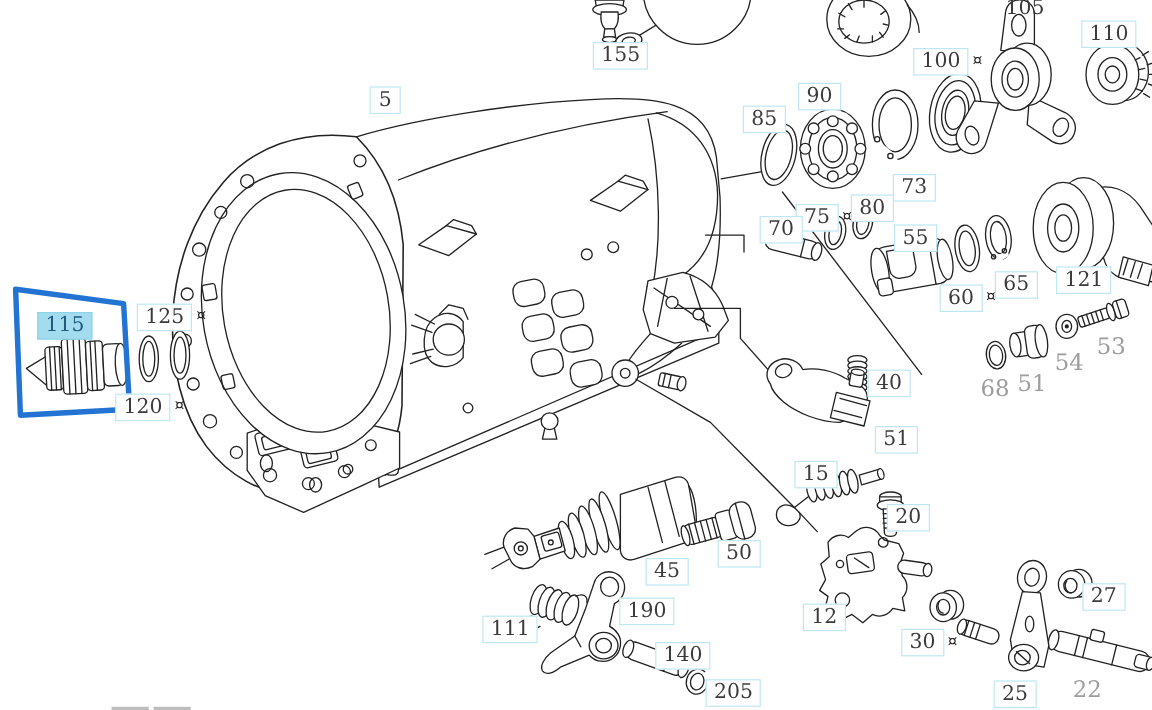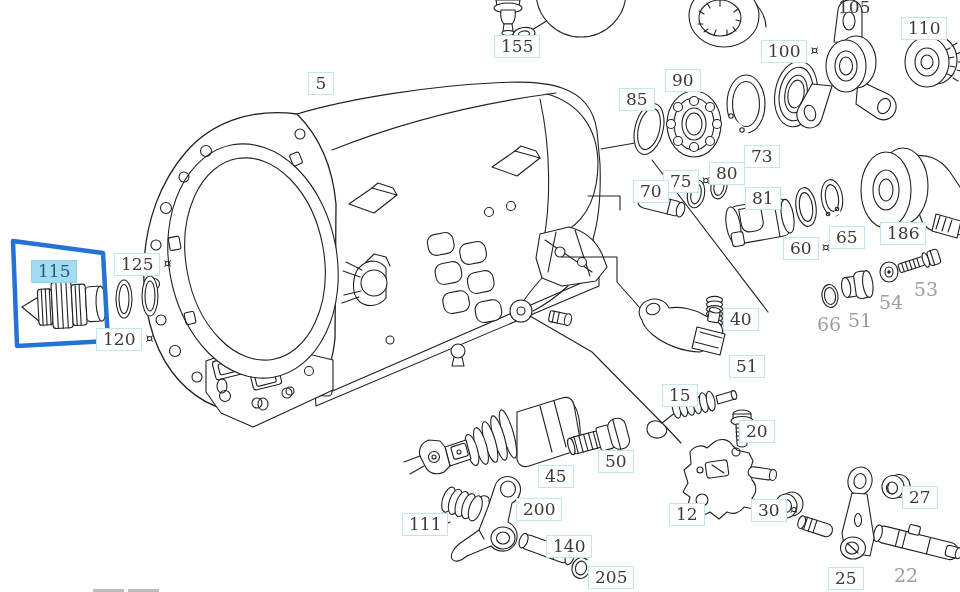--- a/index.html
+++ b/index.html
@@ -444,40 +444,40 @@
 <div class="lbl" style="left:494px;top:24px"><span class="box">155</span></div>
 <div class="lbl" style="left:619px;top:77px"><span class="box">85</span></div>
 <div class="lbl" style="left:665px;top:58px"><span class="box">90</span></div>
 <div class="lbl" style="left:761px;top:29px"><span class="box">100</span><span class="sym">¤</span></div>
 <div class="lbl" style="left:901px;top:6px"><span class="box">110</span></div>
 <div class="lbl cut" style="left:838px;top:-14px"><span>105</span></div>
 <div class="lbl" style="left:744px;top:134px"><span class="box">73</span></div>
 <div class="lbl" style="left:709px;top:151px"><span class="box">80</span></div>
 <div class="lbl" style="left:663px;top:159px"><span class="box">75</span><span class="sym">¤</span></div>
 <div class="lbl" style="left:633px;top:169px"><span class="box">70</span></div>
-<div class="lbl" style="left:745px;top:176px"><span class="box">81</span></div>
+<div class="lbl" style="left:745px;top:176px"><span class="box">55</span></div>
 <div class="lbl" style="left:783px;top:226px"><span class="box">60</span><span class="sym">¤</span></div>
 <div class="lbl" style="left:829px;top:215px"><span class="box">65</span></div>
-<div class="lbl" style="left:880px;top:211px"><span class="box">186</span></div>
+<div class="lbl" style="left:880px;top:211px"><span class="box">121</span></div>
 <div class="lbl gray" style="left:914px;top:267px"><span>53</span></div>
 <div class="lbl gray" style="left:879px;top:280px"><span>54</span></div>
 <div class="lbl gray" style="left:848px;top:298px"><span>51</span></div>
-<div class="lbl gray" style="left:817px;top:302px"><span>66</span></div>
+<div class="lbl gray" style="left:817px;top:302px"><span>68</span></div>
 <div class="lbl" style="left:723px;top:297px"><span class="box">40</span></div>
 <div class="lbl" style="left:729px;top:344px"><span class="box">51</span></div>
 <div class="lbl" style="left:662px;top:373px"><span class="box">15</span></div>
 <div class="lbl" style="left:739px;top:409px"><span class="box">20</span></div>
 <div class="lbl" style="left:538px;top:454px"><span class="box">45</span></div>
 <div class="lbl" style="left:598px;top:439px"><span class="box">50</span></div>
-<div class="lbl" style="left:516px;top:487px"><span class="box">200</span></div>
+<div class="lbl" style="left:516px;top:487px"><span class="box">190</span></div>
 <div class="lbl" style="left:402px;top:502px"><span class="box">111</span></div>
 <div class="lbl" style="left:546px;top:524px"><span class="box">140</span></div>
 <div class="lbl" style="left:588px;top:555px"><span class="box">205</span></div>
 <div class="lbl" style="left:669px;top:492px"><span class="box">12</span></div>
-<div class="lbl" style="left:751px;top:488px"><span class="box">30</span><span class="sym">¤</span></div>
+<div class="lbl" style="left:751px;top:513px"><span class="box">30</span><span class="sym">¤</span></div>
 <div class="lbl" style="left:828px;top:556px"><span class="box">25</span></div>
 <div class="lbl" style="left:902px;top:475px"><span class="box">27</span></div>
 <div class="lbl gray" style="left:894px;top:553px"><span>22</span></div>
 <div class="lbl sel" style="left:31px;top:249px"><span class="box">115</span></div>
 <div class="lbl" style="left:114px;top:242px"><span class="box">125</span><span class="sym">¤</span></div>
 <div class="lbl" style="left:96px;top:317px"><span class="box">120</span><span class="sym">¤</span></div>
 
 <div class="btn-top" style="left:93px;width:31px"></div>
 <div class="btn-top" style="left:128px;width:31px"></div>
 

